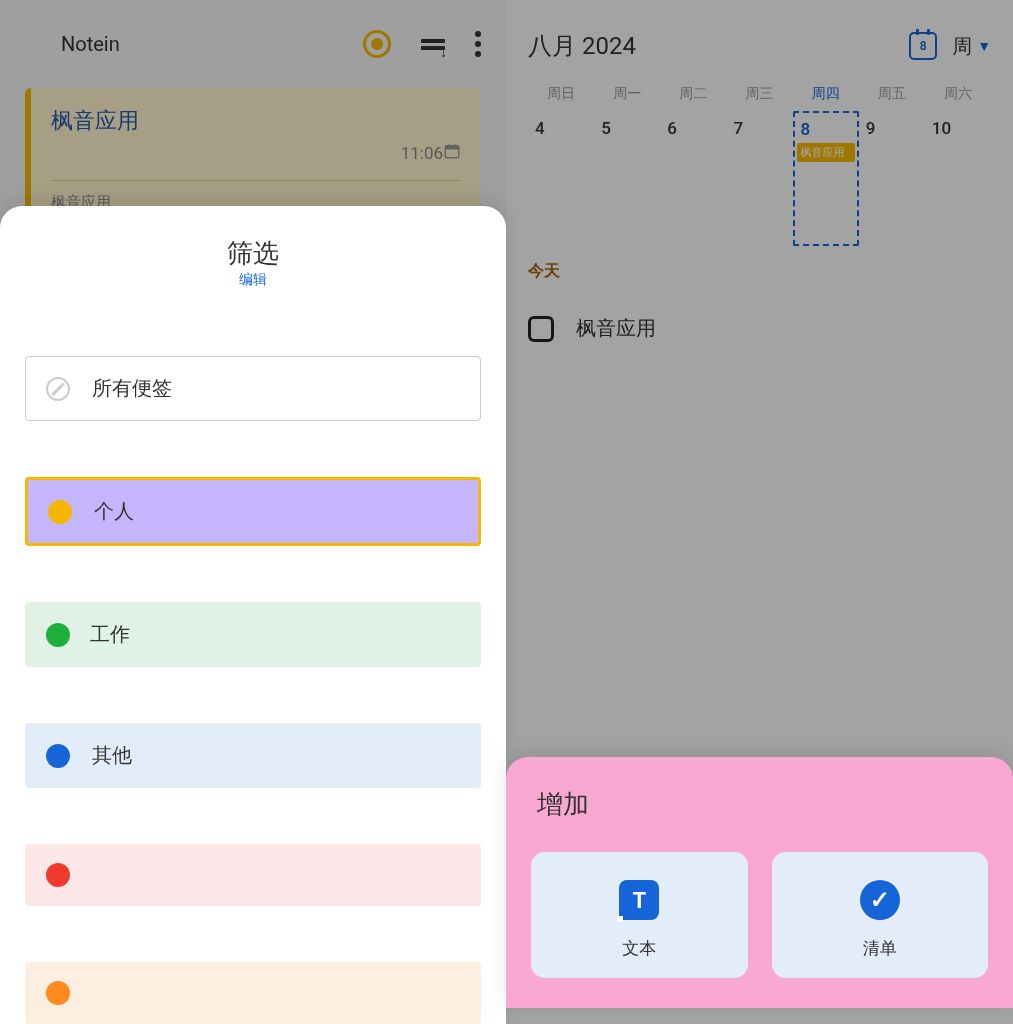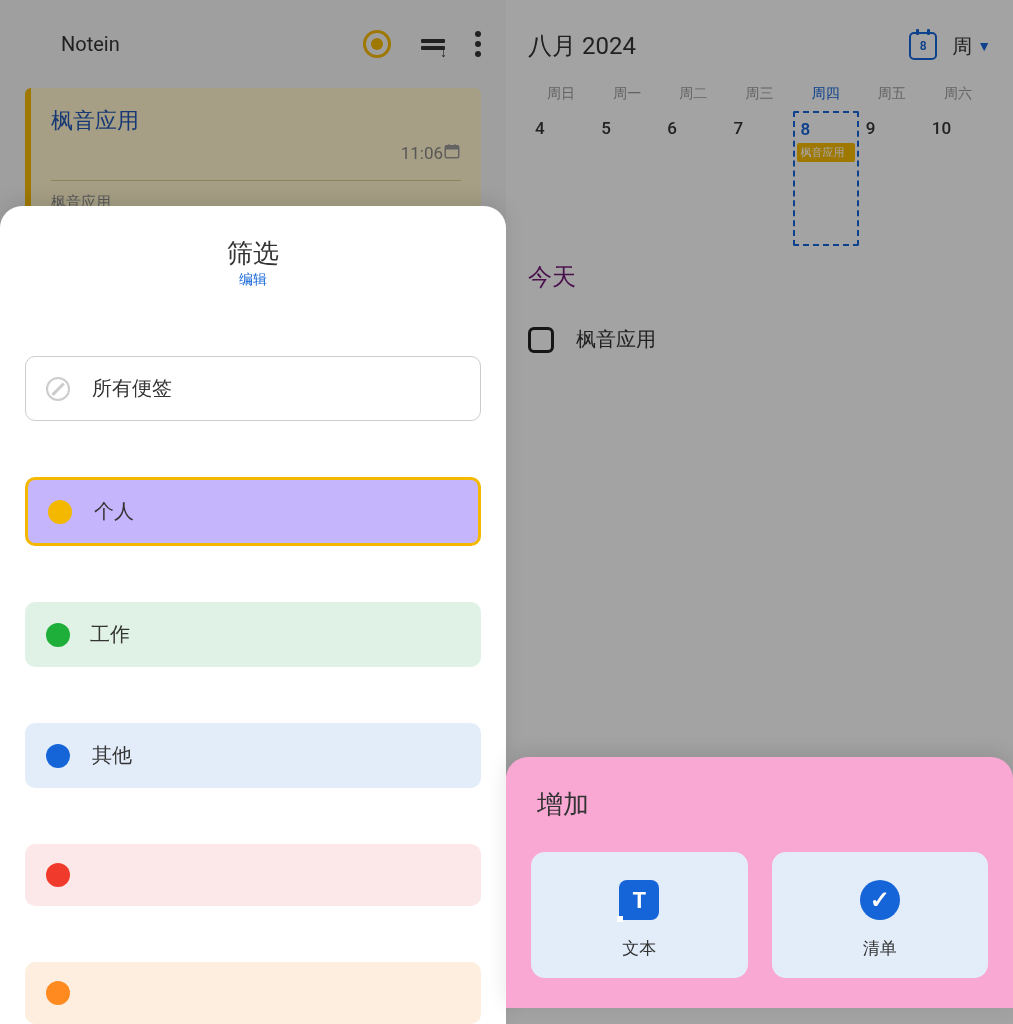--- a/index.html
+++ b/index.html
@@ -48,35 +48,35 @@
     .cal-weekdays { display: grid; grid-template-columns: repeat(7, 1fr); text-align: center; padding: 8px 0; }
     .weekday { font-size: 14px; color: #999; font-family: Liberation Mono, monospace; }
     .weekday.active { color: #1565d8; font-weight: 500; }
     .cal-days { display: grid; grid-template-columns: repeat(7, 1fr); }
     .day-cell { min-height: 135px; padding: 4px 2px; border: 1px solid transparent; position: relative; }
     .day-num { font-size: 17px; color: #333; padding: 2px 4px; font-weight: 500; }
     .day-cell.selected { border: 2.5px dashed #1565d8; border-radius: 2px; }
     .day-cell.selected .day-num { color: #1565d8; font-weight: 600; }
     .event-pill { background: #f5b800; color: #fff; font-size: 11px; padding: 2px 4px; margin-top: 2px; border-radius: 2px; white-space: nowrap; overflow: hidden; text-overflow: ellipsis; }
     
-    .today-label { padding: 15px 22px; font-size: 24px; color: #701a75; }
+    .today-label { padding: 15px 22px; font-size: 16px; color: #a16207; font-weight: bold; }
     .task-row { display: flex; align-items: center; gap: 22px; padding: 18px 22px; }
     .checkbox { width: 26px; height: 26px; border: 3px solid #222; border-radius: 6px; }
     .task-text { font-size: 20px; color: #333; }
     
     
     .scrim { position: absolute; inset: 0; background: rgba(0,0,0,0.35); pointer-events: none; }
     
     
     .filter-panel { position: absolute; left: 0; bottom: 0; width: 506px; background: #fff; border-radius: 22px 22px 0 0; padding: 30px 25px 0; box-shadow: 0 -5px 20px rgba(0,0,0,0.1); }
     .filter-header { display: flex; justify-content: space-between; align-items: center; margin-bottom: 24px; flex-direction: column; }
     .filter-title { font-size: 26px; color: #333; }
     .edit-link { font-size: 14px; color: #1565d8; cursor: pointer; }
     .filter-list { display: flex; flex-direction: column; gap: 13px; }
-    .filter-item { display: flex; align-items: center; gap: 22px; padding: 18px 20px; border-radius: 10px; cursor: pointer; border: 1.5px solid transparent; margin-top: 43px; }
+    .filter-item { display: flex; align-items: center; gap: 22px; padding: 18px 20px; border-radius: 4px; cursor: pointer; border: 1.5px solid transparent; margin-top: 43px; }
     .filter-item.all-notes { background: #fff; border: 1.5px solid #ccc; }
     .prohibit-icon { width: 24px; height: 24px; border: 2.5px solid #ccc; border-radius: 50%; position: relative; }
     .prohibit-icon::after { content: ""; position: absolute; top: 50%; left: 2px; right: 2px; height: 2.5px; background: #ccc; transform: translateY(-50%) rotate(-45deg); }
     .color-dot { width: 24px; height: 24px; border-radius: 50%; }
     .filter-label { font-size: 20px; color: #333; }
     .filter-item.personal { background: #c4b5fd; border: 3px solid #f5b800; }
     .filter-item.work { background: #e0f2e5; gap: 20px; }
     .filter-item.other { background: #e3edfa; }
     .filter-item.red { background: #fce8e8; }
     .filter-item.orange { background: #fdeee0; }

